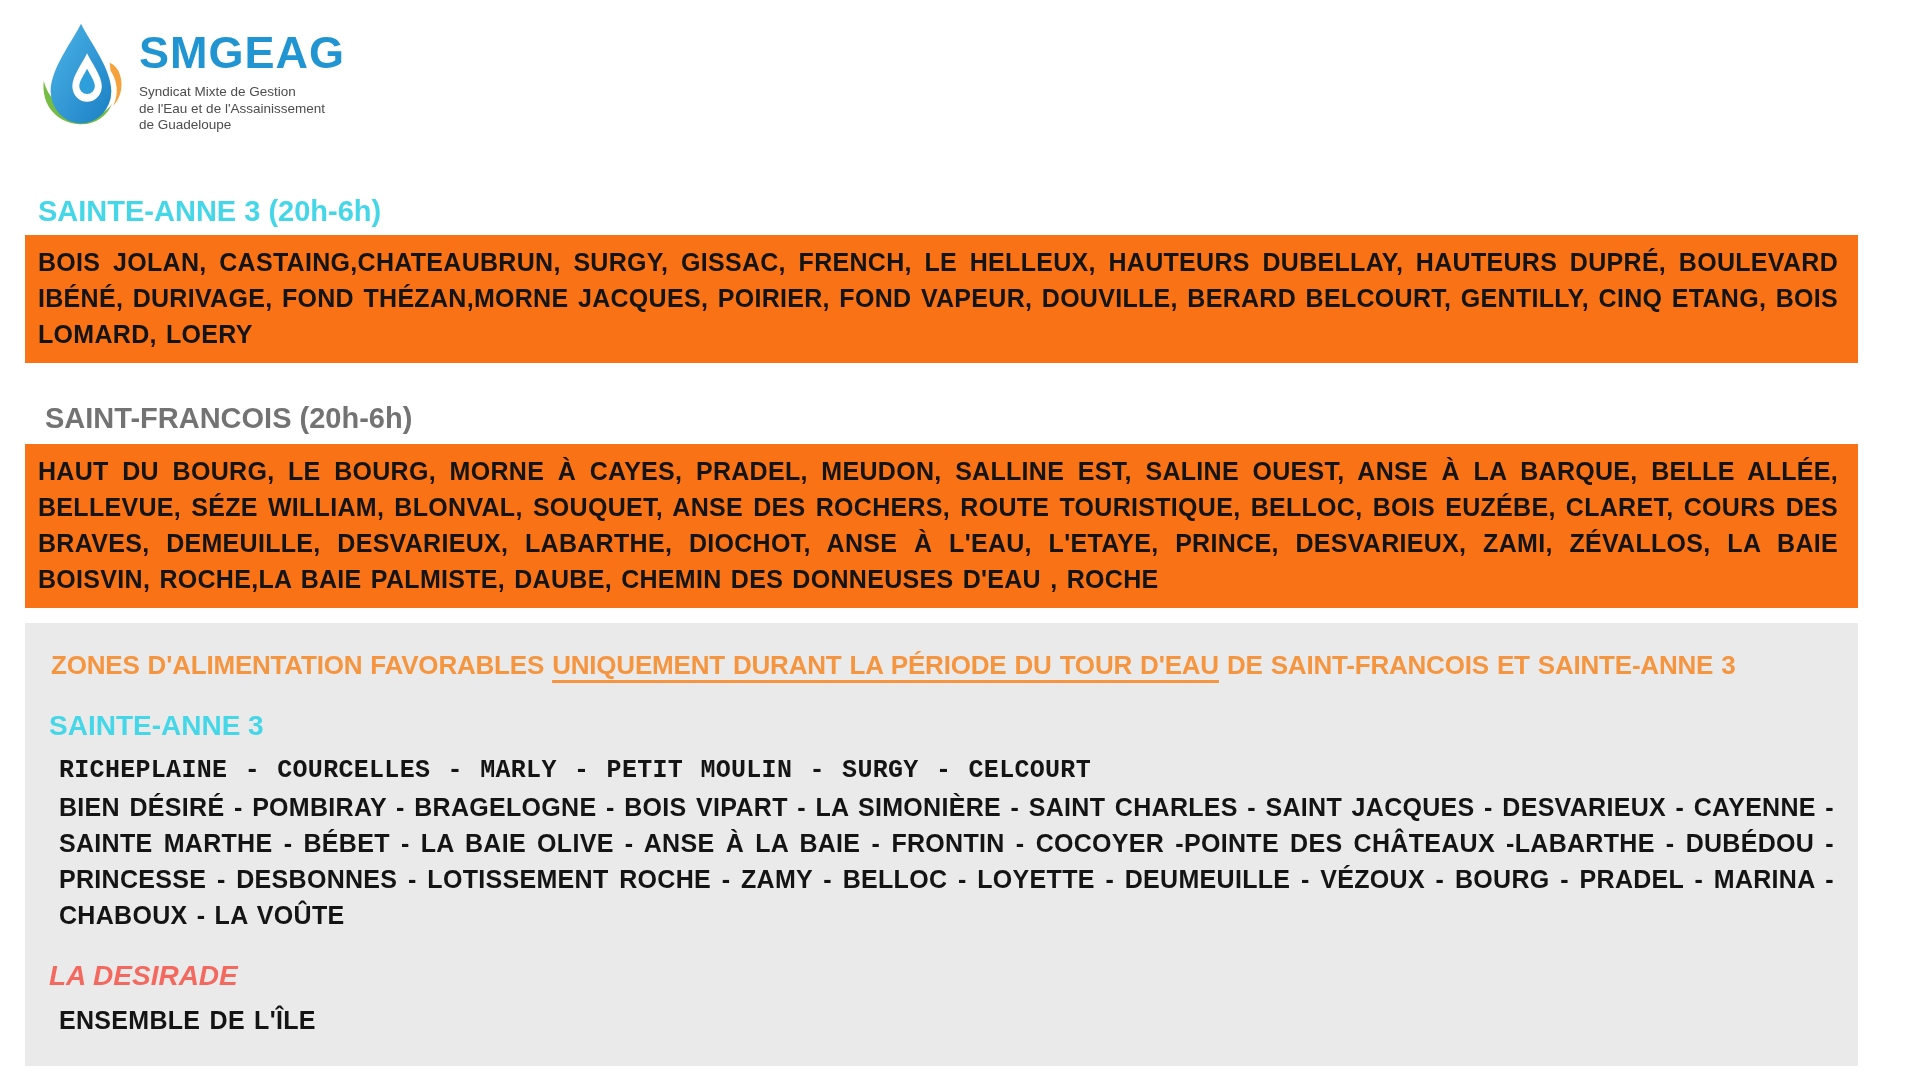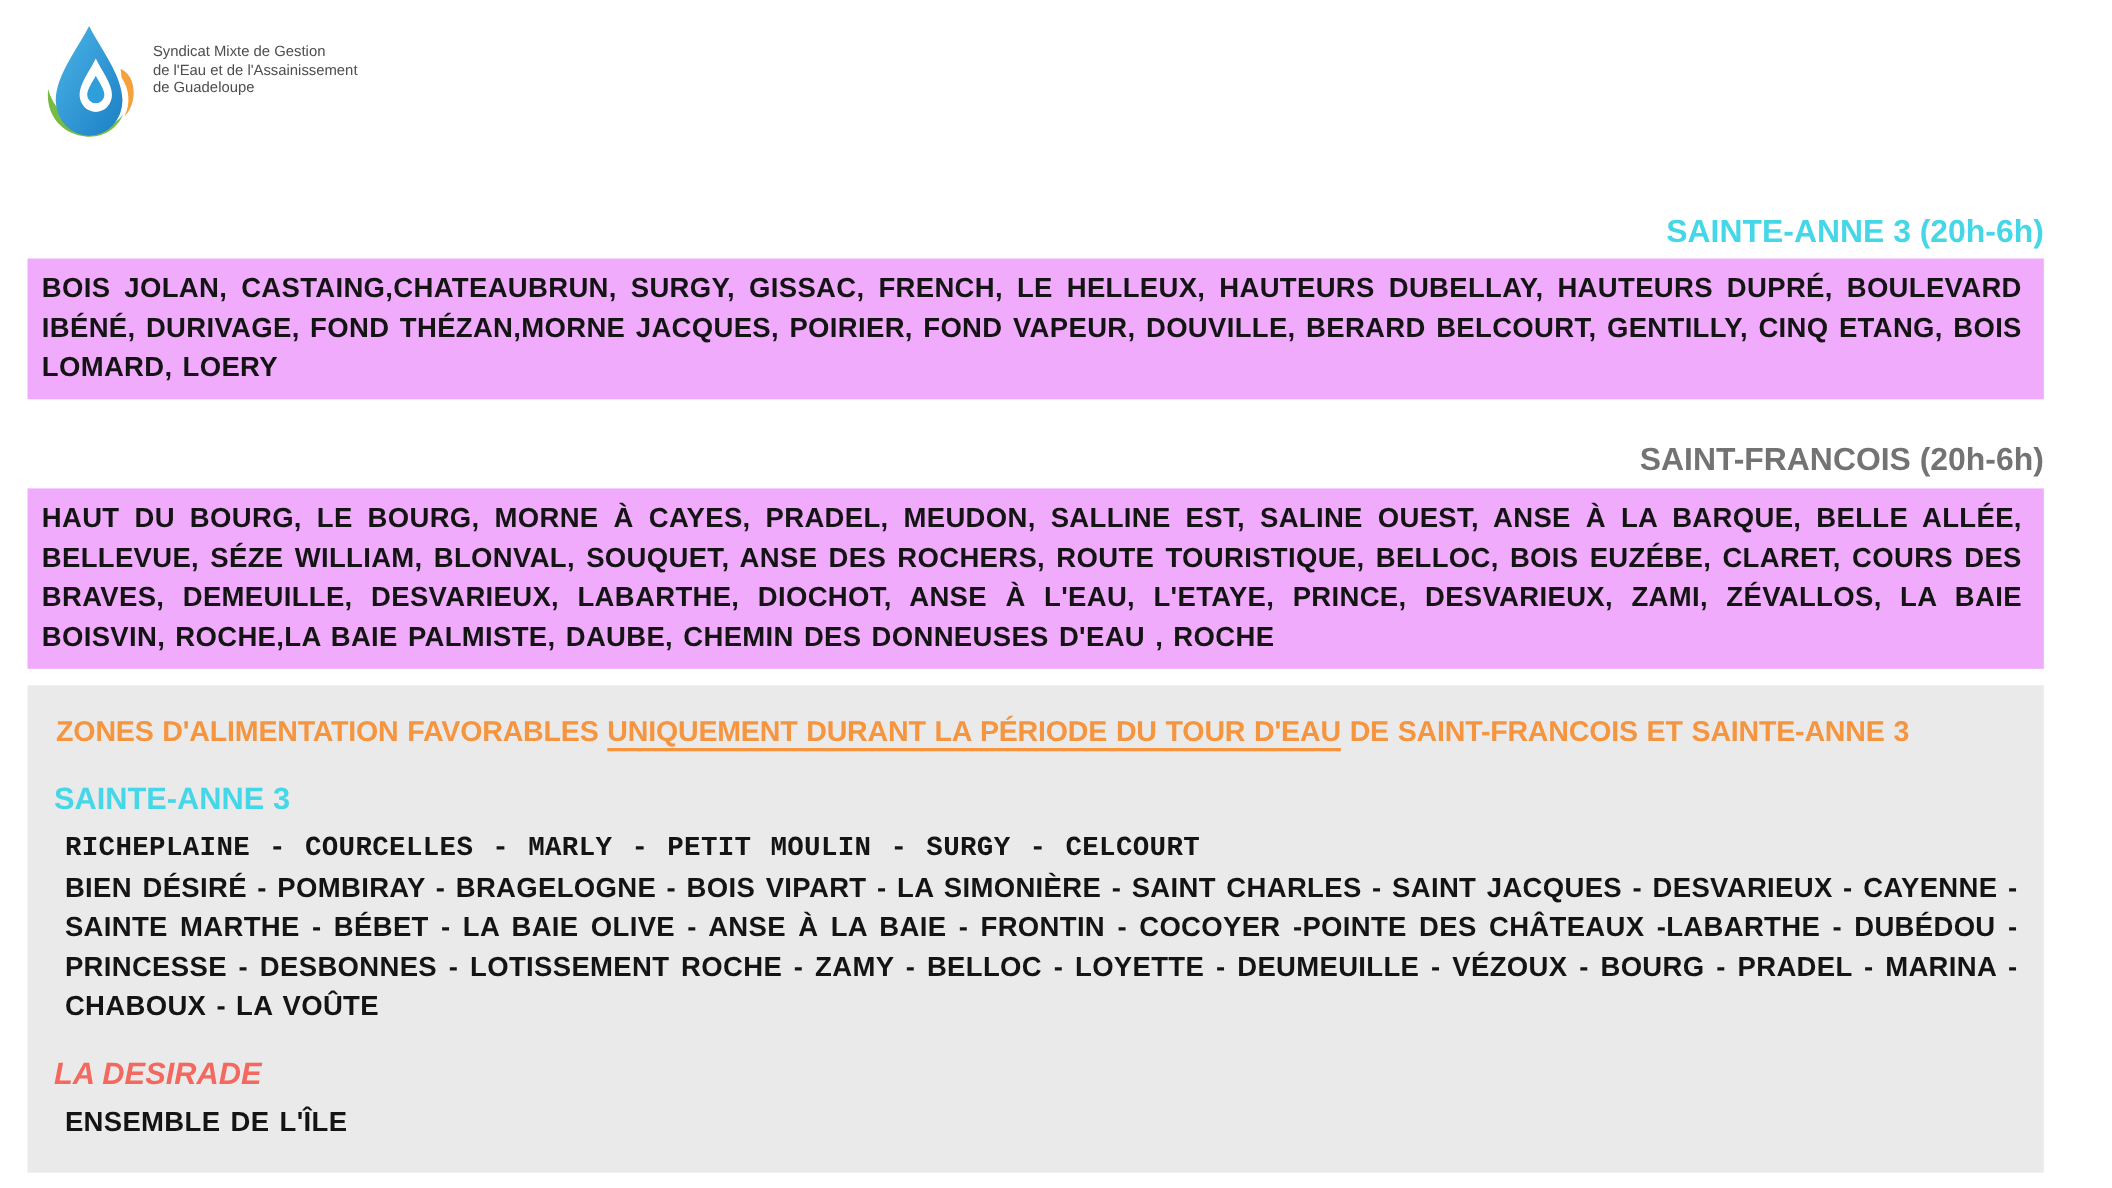--- a/index.html
+++ b/index.html
@@ -11,29 +11,29 @@
   .wrap{padding:22px 62px 0 25px;}
 
   
   .logo-row{display:flex;align-items:flex-start;gap:14px;margin-left:12px;height:130px;}
   .logo-mark{width:88px;height:104px;flex:0 0 auto;}
   .logo-text{padding-top:8px;}
   .brand{font-size:45px;font-weight:bold;color:#2095d2;letter-spacing:1px;line-height:1;}
   .logo-sub{margin-top:9px;font-size:13.5px;color:#4d4d4d;line-height:16.5px;font-weight:500;}
 
   
-  .sec-heading{font-weight:bold;font-size:29px;line-height:1.05;text-align:right;}
+  .sec-heading{font-weight:bold;font-size:29px;line-height:1.05;}
   .h-cyan{color:#45d7e8;}
   .h-green{color:#737373;}
   .h-red{color:#f4695f;}
   #heading-sa3{margin:44px 0 9px 13px;}
   #heading-sf{margin:40px 0 10px 20px;}
 
   
-  .gray-block{background:#f0abfc;padding:9px 20px 11px 13px;}
+  .gray-block{background:#f97316;padding:9px 20px 11px 13px;}
   .body-text{
     font-weight:bold;font-size:25px;color:#141414;
     line-height:36px;text-align:justify;letter-spacing:0.3px;
     word-spacing:2px;
   }
 
   
   .panel{background:#eaeaea;margin-top:15px;padding:27px 20px 28px 16px;}
   .panel-title{
     color:#f6953f;font-weight:bold;font-size:26px;letter-spacing:-0.2px;
@@ -66,20 +66,21 @@
         <path d="M84,56 C92,68 94,83 87,97 C97,87 100,70 93,56 C90,51 86,48 83,47 Z" fill="#f5a23c"></path>
 
         <path d="M50,2 C39,24 15,54 15,80 A35,37 0 0 0 85,80 C85,54 61,24 50,2 Z" fill="url(#gBlue)"></path>
 
         <path d="M57,36 C52,47 40,62 40,74 A17,18 0 0 0 74,74 C74,62 62,47 57,36 Z" fill="#ffffff"></path>
 
         <path d="M57,54 C54,60 48,68 48,74 A9,9 0 0 0 66,74 C66,68 60,60 57,54 Z" fill="#2e9fdb"></path>
       </svg>
     </span>
     <div class="logo-text">
+      <div class="brand">SMGEAG</div>
       <div class="logo-sub">
         <div>Syndicat Mixte de Gestion</div>
         <div>de l'Eau et de l'Assainissement</div>
         <div>de Guadeloupe</div>
       </div>
     </div>
   </header>
 
   <h2 id="heading-sa3" class="sec-heading h-cyan">SAINTE-ANNE 3 (20h-6h)</h2>
   <div class="gray-block">

